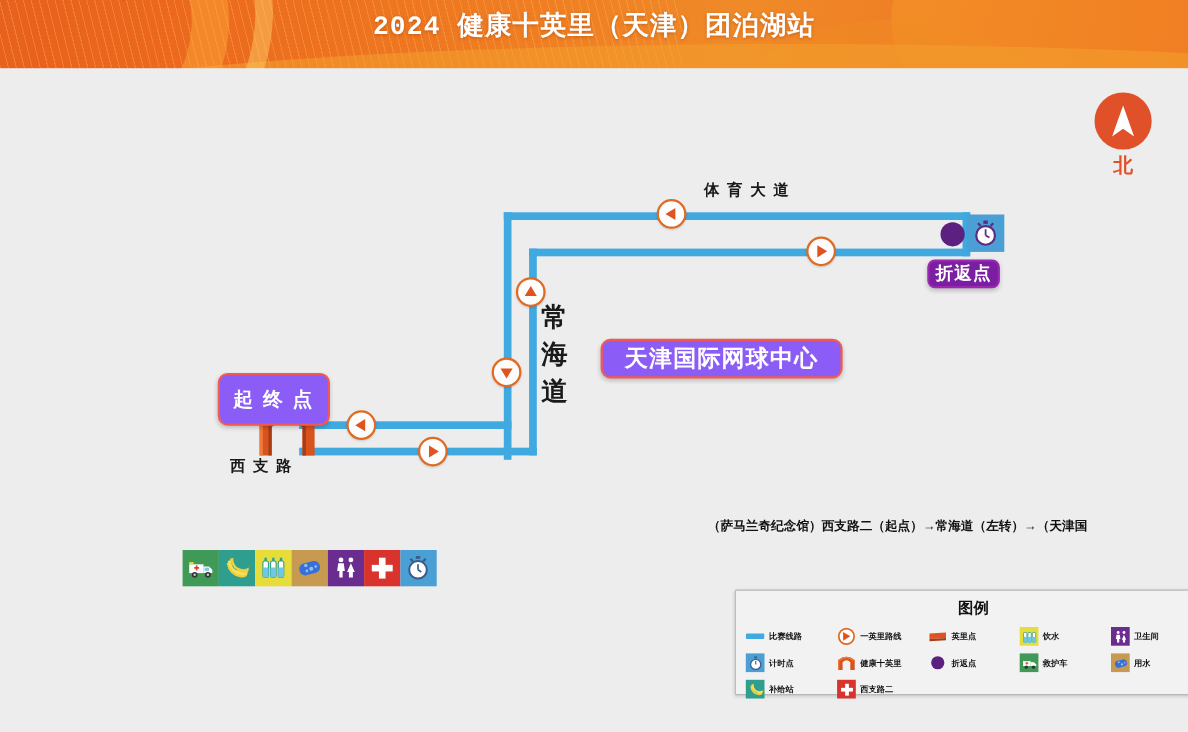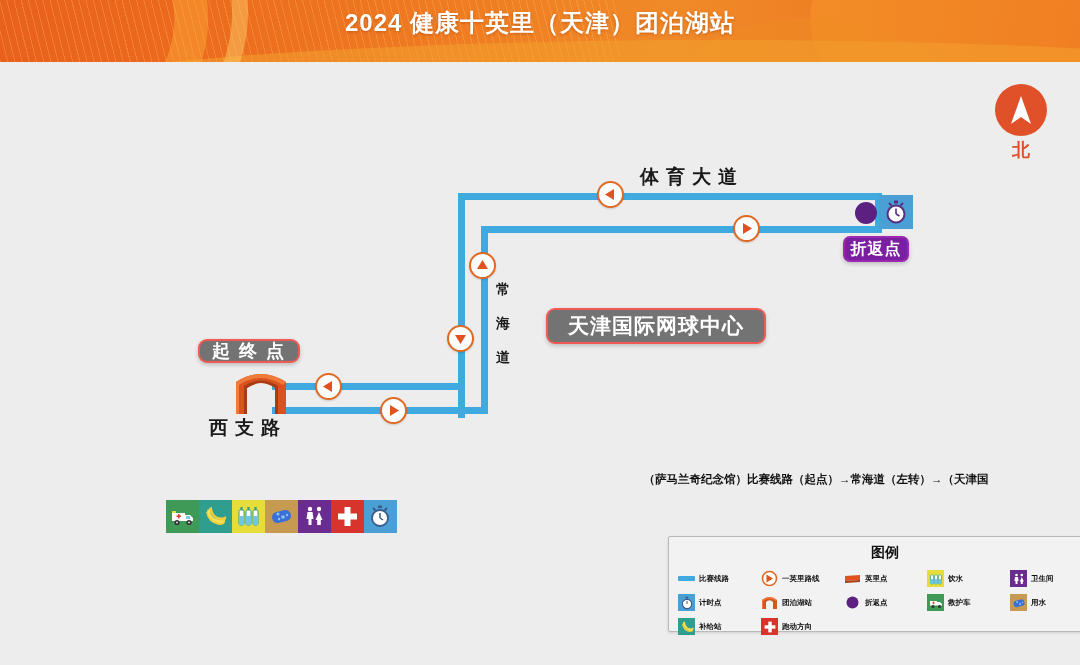--- a/index.html
+++ b/index.html
@@ -9,20 +9,21 @@
     background: #ededed;
     overflow: hidden;
   }
   #page { position: relative; width: 1080px; height: 665px; background: #ededed; }
 
   
   .header {
     position: absolute; left: 0; top: 0; width: 1080px; height: 72px;
     background: linear-gradient(100deg,#e8601d 0%, #ec6a1e 18%, #ef7c22 42%, #f08a28 62%, #ee7a23 82%, #e9641d 100%);
     overflow: hidden;
+    font-family: Liberation Mono, monospace;
   }
   .hdr-swirl {
     position: absolute; border-radius: 50%;
     background: transparent;
   }
   .sw1 {
     left: -210px; top: -130px; width: 420px; height: 330px;
     border: 34px solid rgba(255,180,60,0.40);
     transform: rotate(-12deg);
   }
@@ -96,30 +97,30 @@
     position: absolute; width: 27px; height: 27px; border-radius: 50%;
     background: #fdfdfd; border: 2.5px solid #e06a22;
     display: flex; align-items: center; justify-content: center;
     box-shadow: 0 1px 2px rgba(0,0,0,0.15);
   }
   .dir svg { display: block; }
 
   
   .street {
     position: absolute; color: #1a1a1a; font-weight: bold;
-    white-space: nowrap; font-size: 19px; letter-spacing: 7px;
+    white-space: nowrap; font-size: 14px; letter-spacing: 7px;
   }
   .street-v {
     position: absolute; color: #1a1a1a; font-weight: bold;
-    font-size: 14px; width: 22px; line-height: 34px; text-align: center;
+    font-size: 24px; width: 22px; line-height: 34px; text-align: center;
   }
 
   .badge-red {
     position: absolute;
-    background: #737373; color: #fff; font-weight: bold;
+    background: #8b5cf6; color: #fff; font-weight: bold;
     border-radius: 9px; display: flex; align-items: center; justify-content: center;
     box-shadow: 0 2px 4px rgba(0,0,0,0.20);
     white-space: nowrap;
     border: 2px solid #f05a52;
   }
   .badge-purple {
     position: absolute;
     background: #7b1fa2; color: #fff; font-weight: bold;
     border-radius: 7px; display: flex; align-items: center; justify-content: center;
     box-shadow: 0 2px 4px rgba(0,0,0,0.20);
@@ -262,21 +263,21 @@
     </div>
 
     <div class="gate" style="left:228px; top:302px;">
       <svg width="66" height="52" viewBox="0 0 66 52">
         <path d="M8,50 L8,18 Q33,2 58,18 L58,50 L47,50 L47,24 Q33,14 19,24 L19,50 Z" fill="#d9531e"></path>
         <path d="M8,50 L8,18 Q33,2 58,18 L55,21 Q33,7 11,21 L11,50 Z" fill="#f07a3a"></path>
         <path d="M47,50 L47,24 Q33,14 19,24 L19,50 L16,50 L16,22 Q33,11 50,22 L50,50 Z" fill="#a83c14"></path>
       </svg>
     </div>
 
-    <div class="badge-red" style="left:198px; top:277px; width:102px; height:24px; font-size:18px; letter-spacing:2px;">起 终 点</div>
+    <div class="badge-red" style="left:198px; top:277px; width:102px; height:48px; font-size:18px; letter-spacing:2px;">起 终 点</div>
 
 
     <div class="badge-red" style="left:546px; top:246px; width:220px; height:36px; font-size:21px; letter-spacing:1px;">天津国际网球中心</div>
 
     <div class="badge-purple" style="left:843px; top:174px; width:66px; height:26px; font-size:16px; letter-spacing:1px;">折返点</div>
 
     <div class="street" style="left:640px; top:102px;">体育大道</div>
     <div class="street" style="left:209px; top:353px;">西支路</div>
     <div class="street-v" style="left:492px; top:210px;">常海道</div>
 
@@ -353,21 +354,21 @@
     <div class="compass" style="left:995px; top:22px;">
       <div class="compass-circle">
         <svg width="30" height="34" viewBox="0 0 30 34">
           <polygon points="15,3 25,31 15,24 5,31" fill="#ffffff"></polygon>
         </svg>
       </div>
       <div class="compass-label">北</div>
     </div>
 
     <div class="route-desc" style="left:616px; top:408px; width:400px;">
-      <span class="rd-title">（萨马兰奇纪念馆）比赛线路（起点）→常海道（左转）→（天津国</span>
+      <span class="rd-title">（萨马兰奇纪念馆）西支路二（起点）→常海道（左转）→（天津国</span>
     </div>
 
     <div class="legend" style="left:668px; top:474px; width:434px; height:96px;">
       <div class="legend-title">图例</div>
       <div class="legend-grid">
 
         <div class="lg-item">
           <span class="lg-ico">
             <svg width="17" height="17" viewBox="0 0 17 17">
                 <rect x="0" y="6" width="17" height="5" rx="1" fill="#3fa9e0"></rect>
@@ -433,21 +434,21 @@
           <span class="lg-txt">计时点</span>
         </div>
 
         <div class="lg-item">
           <span class="lg-ico">
             <svg width="17" height="17" viewBox="0 0 17 17">
               <path d="M1,15 L1,6 Q8.5,0 16,6 L16,15 L12,15 L12,8 Q8.5,4.5 5,8 L5,15 Z" fill="#d9531e"></path>
               <path d="M1,15 L1,6 Q8.5,0 16,6 L15,7 Q8.5,2 2,7 L2,15 Z" fill="#f07a3a"></path>
             </svg>
           </span>
-          <span class="lg-txt">团泊湖站</span>
+          <span class="lg-txt">健康十英里</span>
         </div>
 
         <div class="lg-item">
           <span class="lg-ico">
             <svg width="17" height="17" viewBox="0 0 17 17">
                 <circle cx="8.5" cy="8.5" r="6" fill="#5b2080"></circle>
               </svg>
           </span>
           <span class="lg-txt">折返点</span>
         </div>
@@ -488,20 +489,20 @@
           <span class="lg-txt">补给站</span>
         </div>
 
         <div class="lg-item">
           <span class="lg-ico" style="background:#d8332c;">
             <svg width="14" height="14" viewBox="0 0 14 14">
               <rect x="5.3" y="1.6" width="3.4" height="10.8" fill="#fff"></rect>
               <rect x="1.6" y="5.3" width="10.8" height="3.4" fill="#fff"></rect>
             </svg>
           </span>
-          <span class="lg-txt">跑动方向</span>
+          <span class="lg-txt">西支路二</span>
         </div>
 
       </div>
     </div>
 
   </div>
 </div>
 
 </body></html>

